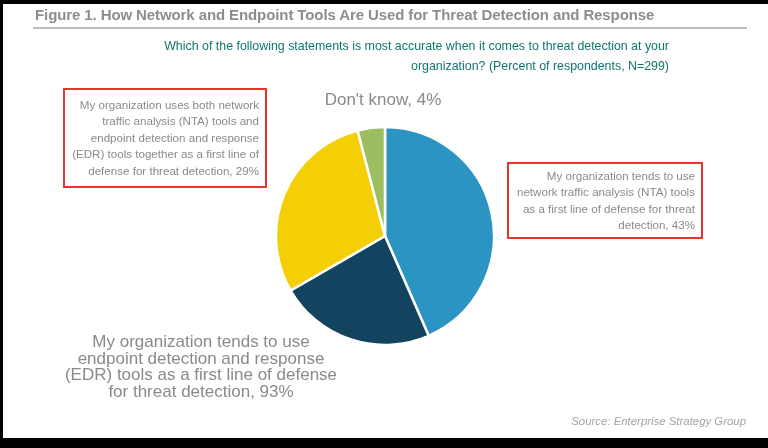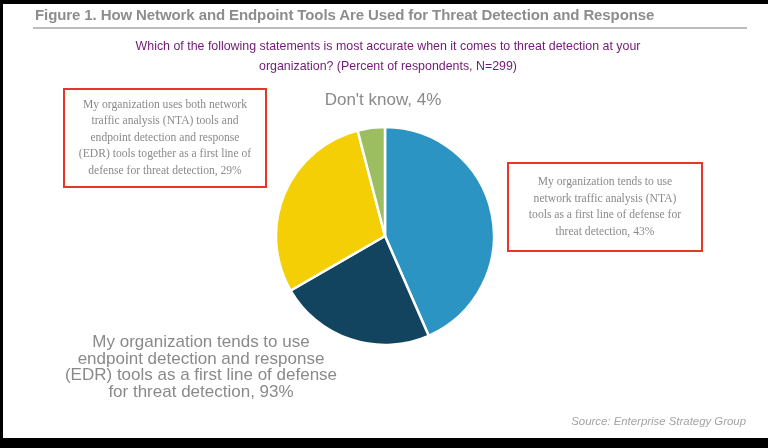--- a/index.html
+++ b/index.html
@@ -43,61 +43,60 @@
     width: 714px;
     height: 2px;
     background: #bdbdbd;
   }
   
   #subtitle {
     position: absolute;
     left: 104px;
     top: 32px;
     width: 562px;
-    text-align: center;
+    text-align: right;
     font-size: 12.4px;
     line-height: 20px;
-    color: #701a75;
+    color: #0f766e;
   }
   
   #pie-wrap {
     position: absolute;
     left: 272px;
     top: 122px;
     width: 220px;
     height: 220px;
   }
   #pie-wrap svg { display: block; }
   
   .callout {
     position: absolute;
     box-sizing: border-box;
     border: 2px solid #e8352a;
     background: #ffffff;
     color: #8a8a8a;
     font-size: 11.6px;
     line-height: 16.5px;
-    text-align: center;
+    text-align: right;
     display: flex;
     align-items: center;
     justify-content: center;
-    padding: 4px 12px;
-    font-family: Liberation Serif, serif;
+    padding: 4px 6px;
   }
   #callout-both {
     left: 60px;
     top: 84px;
     width: 204px;
     height: 100px;
   }
   #callout-nta {
     left: 504px;
     top: 158px;
     width: 196px;
-    height: 90px;
+    height: 77px;
   }
   
   .plain-label {
     position: absolute;
     color: #8a8a8a;
     font-size: 17px;
     line-height: 16.5px;
     text-align: center;
   }
   #label-dontknow {

